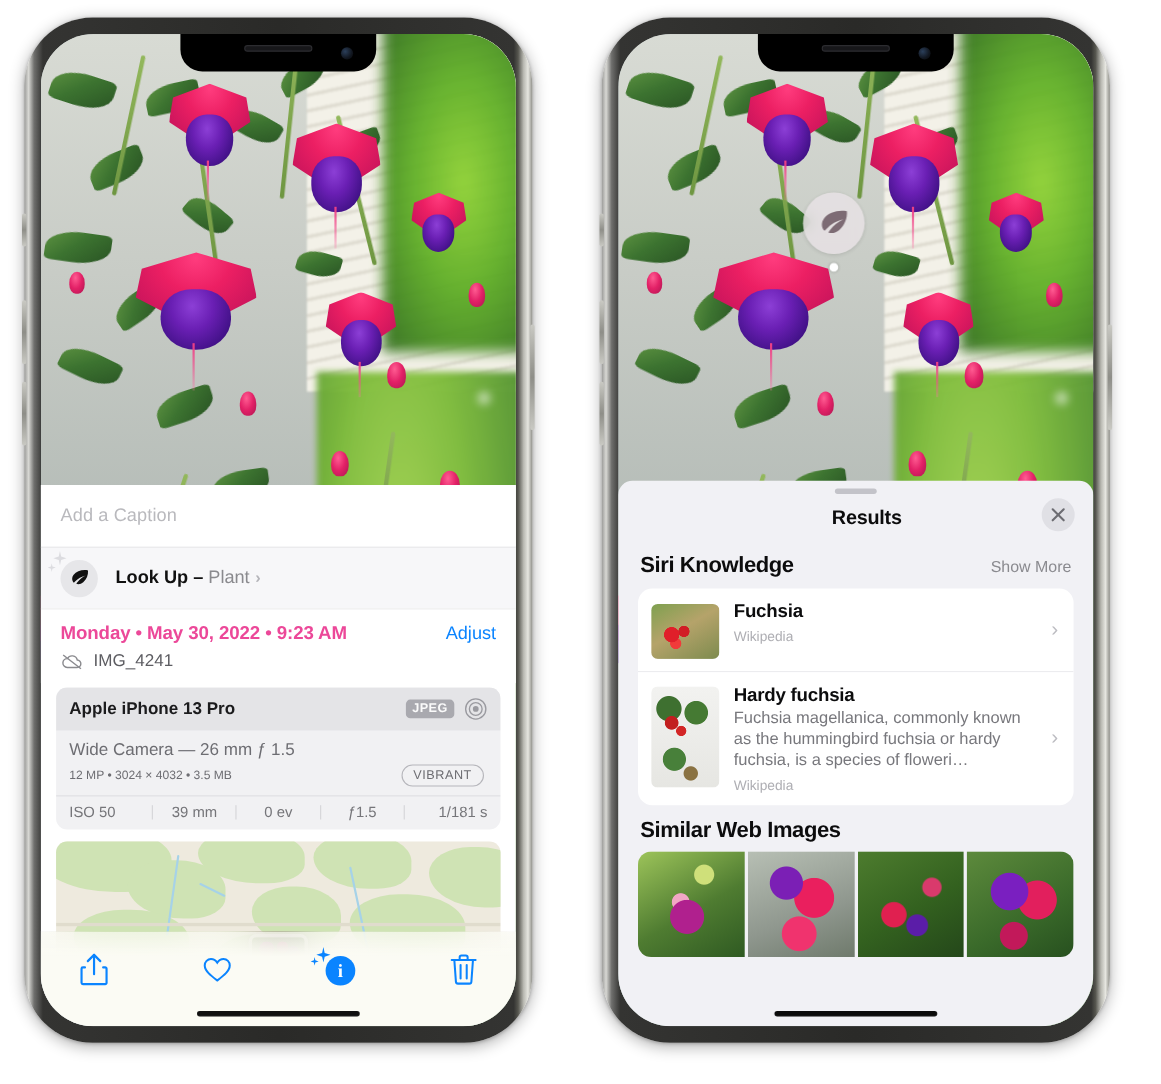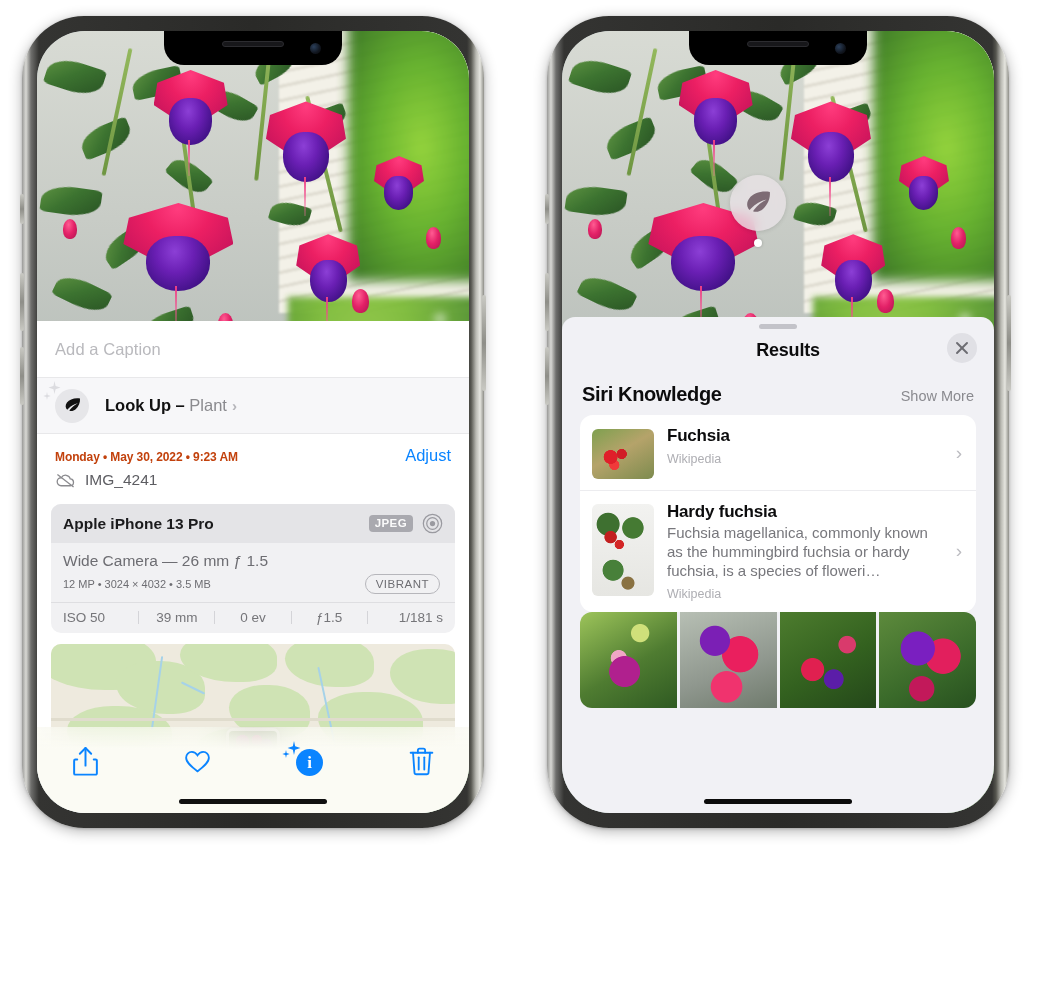--- a/index.html
+++ b/index.html
@@ -7,21 +7,21 @@
     width: 1055px; height: 985px;
     background: #ffffff;
     font-family: "Liberation Sans", "DejaVu Sans", sans-serif;
     overflow: hidden;
   }
   #stage { position: relative; width: 1055px; height: 985px; }
 
   
   .phone {
     position: absolute;
-    width: 462px; height: 812px;
+    width: 462px; height: 932px;
     border-radius: 62px;
     background: linear-gradient(to right,
       #9a9a98 0px, #d8d8d4 4px, #6f6f6d 9px,
       #4a4a48 14px, #343432 17px,
       #2a2a28 50%,
       #343432 calc(100% - 17px), #56564f calc(100% - 13px),
       #b9b9b2 calc(100% - 8px), #e6e6e0 calc(100% - 4px), #8e8e88 100%);
     box-shadow: 0 3px 14px rgba(0,0,0,0.30), 0 1px 3px rgba(0,0,0,0.20);
     padding: 15px;
   }
@@ -191,21 +191,21 @@
   .sp2 { left: -12px; top: 3px; width: 8px; height: 8px; }
   .lookup-text { font-size: 16.5px; font-weight: bold; color: #111; }
   .lookup-text .sub { font-weight: normal; color: #8a8a8e; }
   .chev-sm { margin-left: 5px; color: #b5b5ba; font-size: 15px; }
 
   .date-block {
     padding: 12px 18px 11px 18px; background: #fff;
     border-top: 1px solid #e8e8ea;
   }
   .date-line { display: flex; align-items: baseline; justify-content: space-between; }
-  .date-text { font-size: 12px; font-weight: bold; color: #c2410c; letter-spacing: -.1px; }
+  .date-text { font-size: 17px; font-weight: bold; color: #ec4899; letter-spacing: -.1px; }
   .adjust { font-size: 16.5px; color: #0a84ff; }
   .file-line { display: flex; align-items: center; gap: 9px; margin-top: 6px; }
   .file-line svg { width: 21px; height: 17px; }
   .file-name { font-size: 15.5px; color: #5d5d62; }
 
   .exif-card {
     margin: 4px 14px 0 14px;
     border-radius: 10px; overflow: hidden;
     background: #f1f1f3;
   }
@@ -795,20 +795,23 @@
             <div class="kn-thumb t2"></div>
             <div class="kn-body">
               <div class="kn-title">Hardy fuchsia</div>
               <div class="kn-snippet">Fuchsia magellanica, commonly known as the hummingbird fuchsia or hardy fuchsia, is a species of floweri…</div>
               <div class="kn-source">Wikipedia</div>
             </div>
             <span class="kn-chev">›</span>
           </div>
         </div>
 
+        <div class="section-head" style="padding-bottom:7px">
+          <span class="section-title">Similar Web Images</span>
+        </div>
 
         <div class="web-strip">
           <div class="web-thumb wt1"></div>
           <div class="web-thumb wt2"></div>
           <div class="web-thumb wt3"></div>
           <div class="web-thumb wt4"></div>
         </div>
       </div>
 
       <div class="notch">

